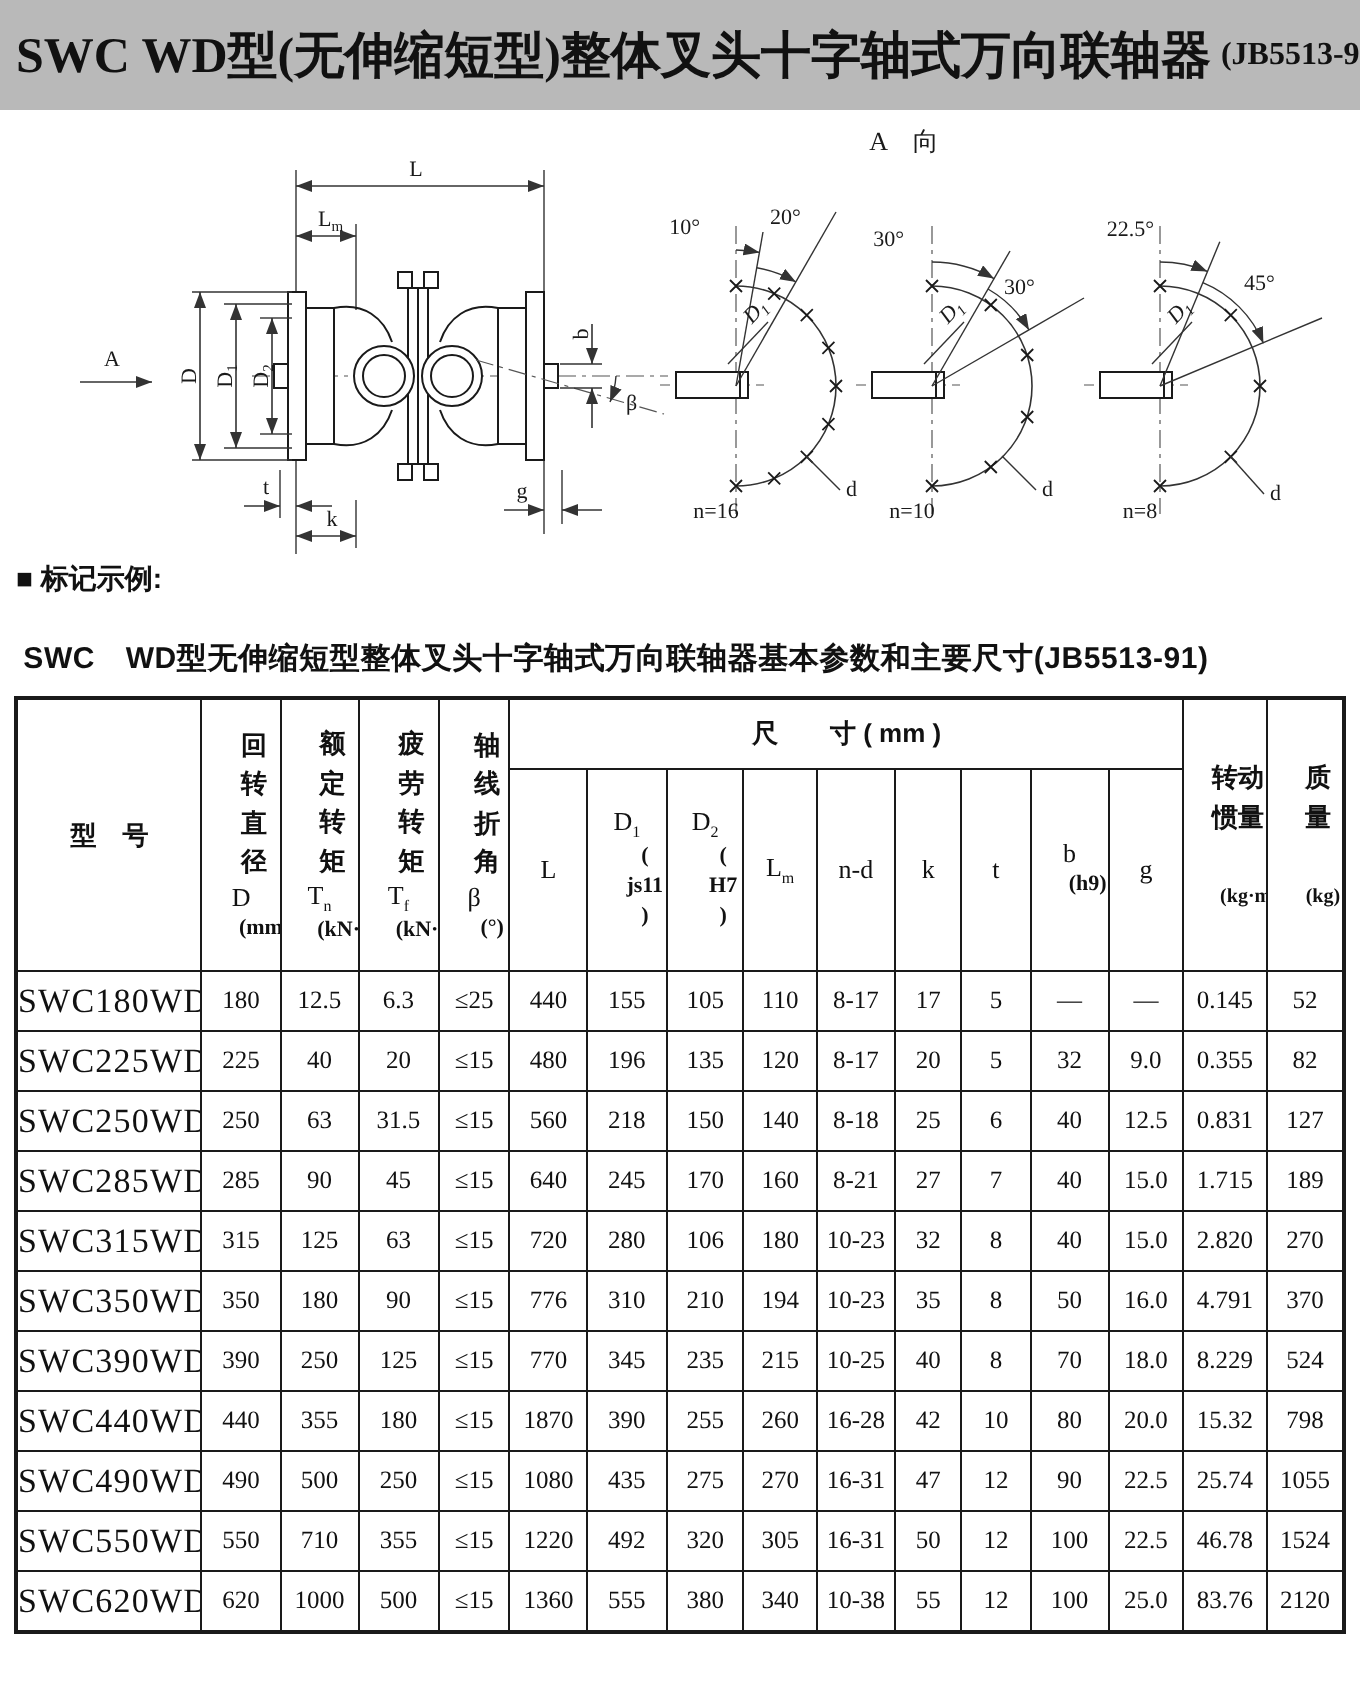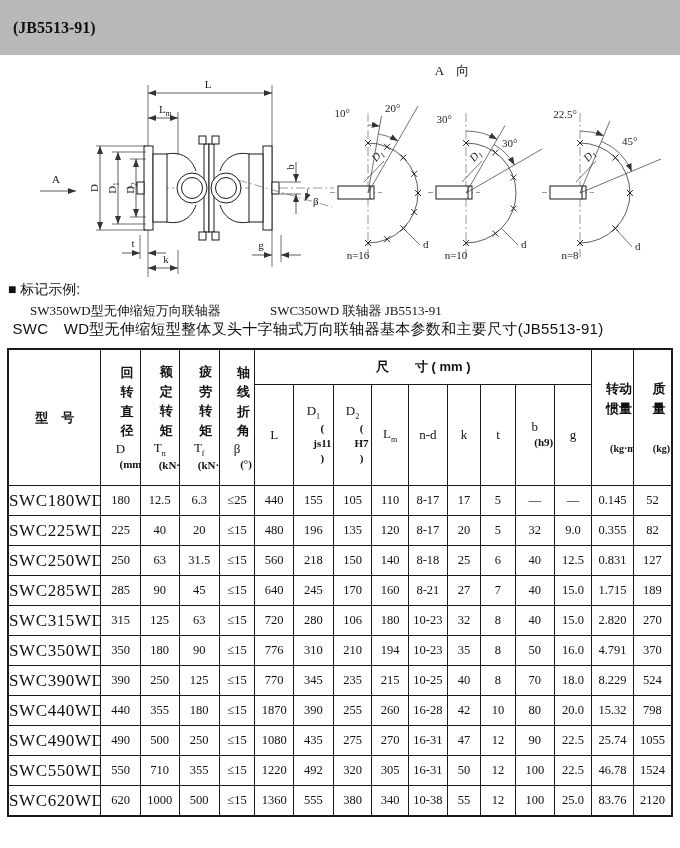--- a/index.html
+++ b/index.html
@@ -16,25 +16,25 @@
   svg .cap{font-size:11px;}
   svg .sub{font-size:7.5px;}
   .ln{stroke:#1a1a1a;stroke-width:1;fill:none;}
   .body{stroke:#1a1a1a;stroke-width:1;fill:#fff;}
   .thin{stroke:#333;stroke-width:0.7;fill:none;}
   .dim{stroke:#333;stroke-width:0.8;fill:none;}
   .cl{stroke:#555;stroke-width:0.6;fill:none;stroke-dasharray:9 3 2 3;}
   .dsh{stroke:#555;stroke-width:0.6;fill:none;stroke-dasharray:5 3;}
   .mk{stroke:#1a1a1a;stroke-width:0.9;fill:none;}
   
-  .marking{position:absolute;top:281px;left:8px;font-size:14px;font-weight:normal;}
+  .marking{position:absolute;top:281px;left:8px;font-size:14px;font-weight:bold;}
   .example{position:absolute;top:302px;left:30px;font-family:"Liberation Serif",serif;font-size:13px;}
   .example .right{margin-left:46px;}
   .tabletitle{position:absolute;top:320px;left:0;width:616px;text-align:center;
-              font-size:15px;font-weight:normal;letter-spacing:0.3px;}
+              font-size:15px;font-weight:bold;letter-spacing:0.3px;}
   
   table.spec{position:absolute;top:348px;left:7px;width:666px;border-collapse:collapse;
              table-layout:fixed;border:2px solid #1a1a1a;background:#fff;}
   .spec th,.spec td{border:1px solid #1a1a1a;text-align:center;vertical-align:middle;
                     padding:0;overflow:hidden;}
   .spec thead th{font-size:13px;font-weight:bold;}
   .spec thead tr.toprow th{height:34px;}
   .spec thead tr.subrow th{height:100px;font-weight:normal;}
   .pre{white-space:pre-line;line-height:1.5;padding-left:13px;}
   .sym{font-family:"Liberation Serif",serif;font-weight:normal;font-size:13px;}
@@ -47,20 +47,21 @@
   
   .note{position:absolute;top:820px;left:8px;font-size:13px;font-weight:bold;}
   .note .sym{font-weight:normal;}
 </style>
 </head>
 <body>
 
 <div class="page">
 
   <div class="titlebar" style="background: rgb(185, 185, 185);">
+    <span class="main">SWC WD型(无伸缩短型)整体叉头十字轴式万向联轴器</span>
     <span class="std">(JB5513-91)</span>
   </div>
 
   <svg class="drawing" width="680" height="235" viewBox="0 0 680 235">
     <defs>
       <marker id="aE" markerWidth="9" markerHeight="7" refX="8" refY="3" orient="auto" markerUnits="userSpaceOnUse">
         <path d="M0,0L8,3L0,6z" fill="#333"></path>
       </marker>
       <marker id="aS" markerWidth="9" markerHeight="7" refX="0" refY="3" orient="auto" markerUnits="userSpaceOnUse">
         <path d="M8,0L0,3L8,6z" fill="#333"></path>
@@ -240,24 +241,20 @@
       <line class="thin" x1="615" y1="173" x2="632" y2="192"></line>
       <text x="635" y="195">d</text>
       <text class="cap" x="570" y="204" text-anchor="middle">n=8</text>
     </g>
   </svg>
 
   <div class="marking">
     <span>■</span>
     <span>标记示例:</span>
   </div>
-  <div class="example">
-    <span>SW350WD型无伸缩短万向联轴器</span>
-    <span class="right">SWC350WD 联轴器 JB5513-91</span>
-  </div>
 
   <div class="tabletitle">SWC　WD型无伸缩短型整体叉头十字轴式万向联轴器基本参数和主要尺寸(JB5513-91)</div>
 
   <table class="spec">
     <colgroup>
       <col style="width:14.0%">
         <col style="width:5.9%">
         <col style="width:5.9%">
         <col style="width:6.0%">
       <col style="width:5.4%">

